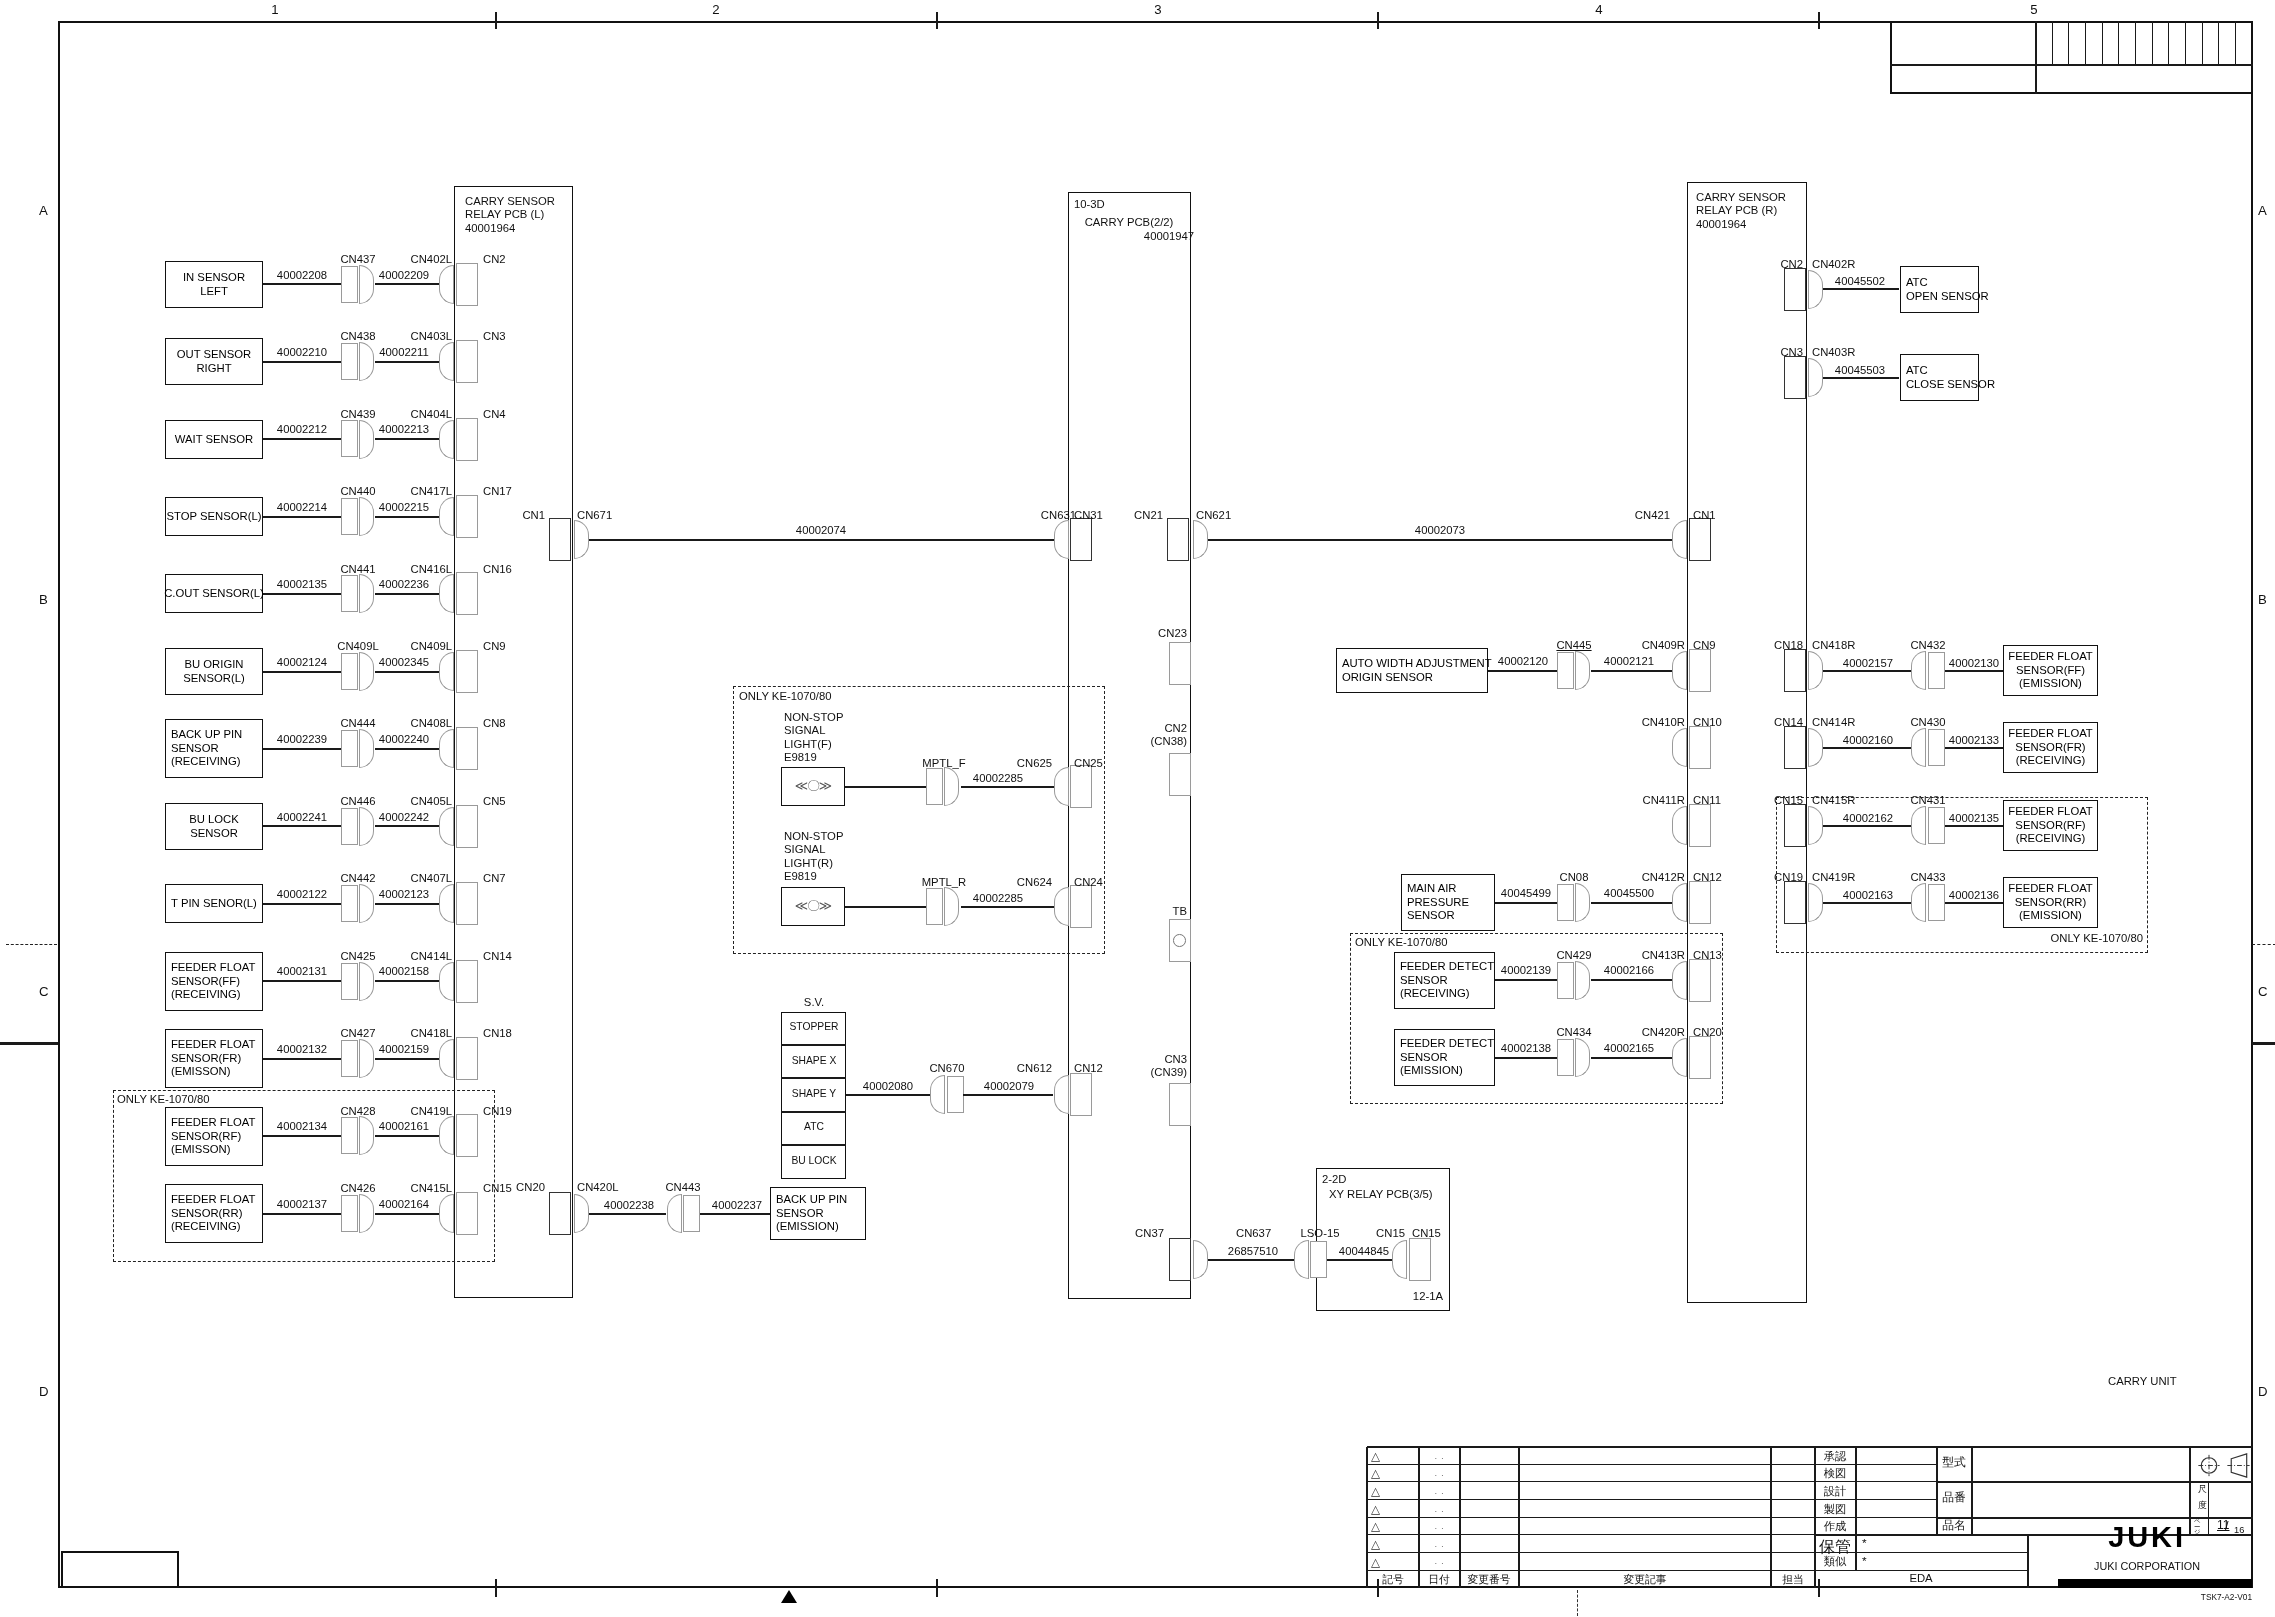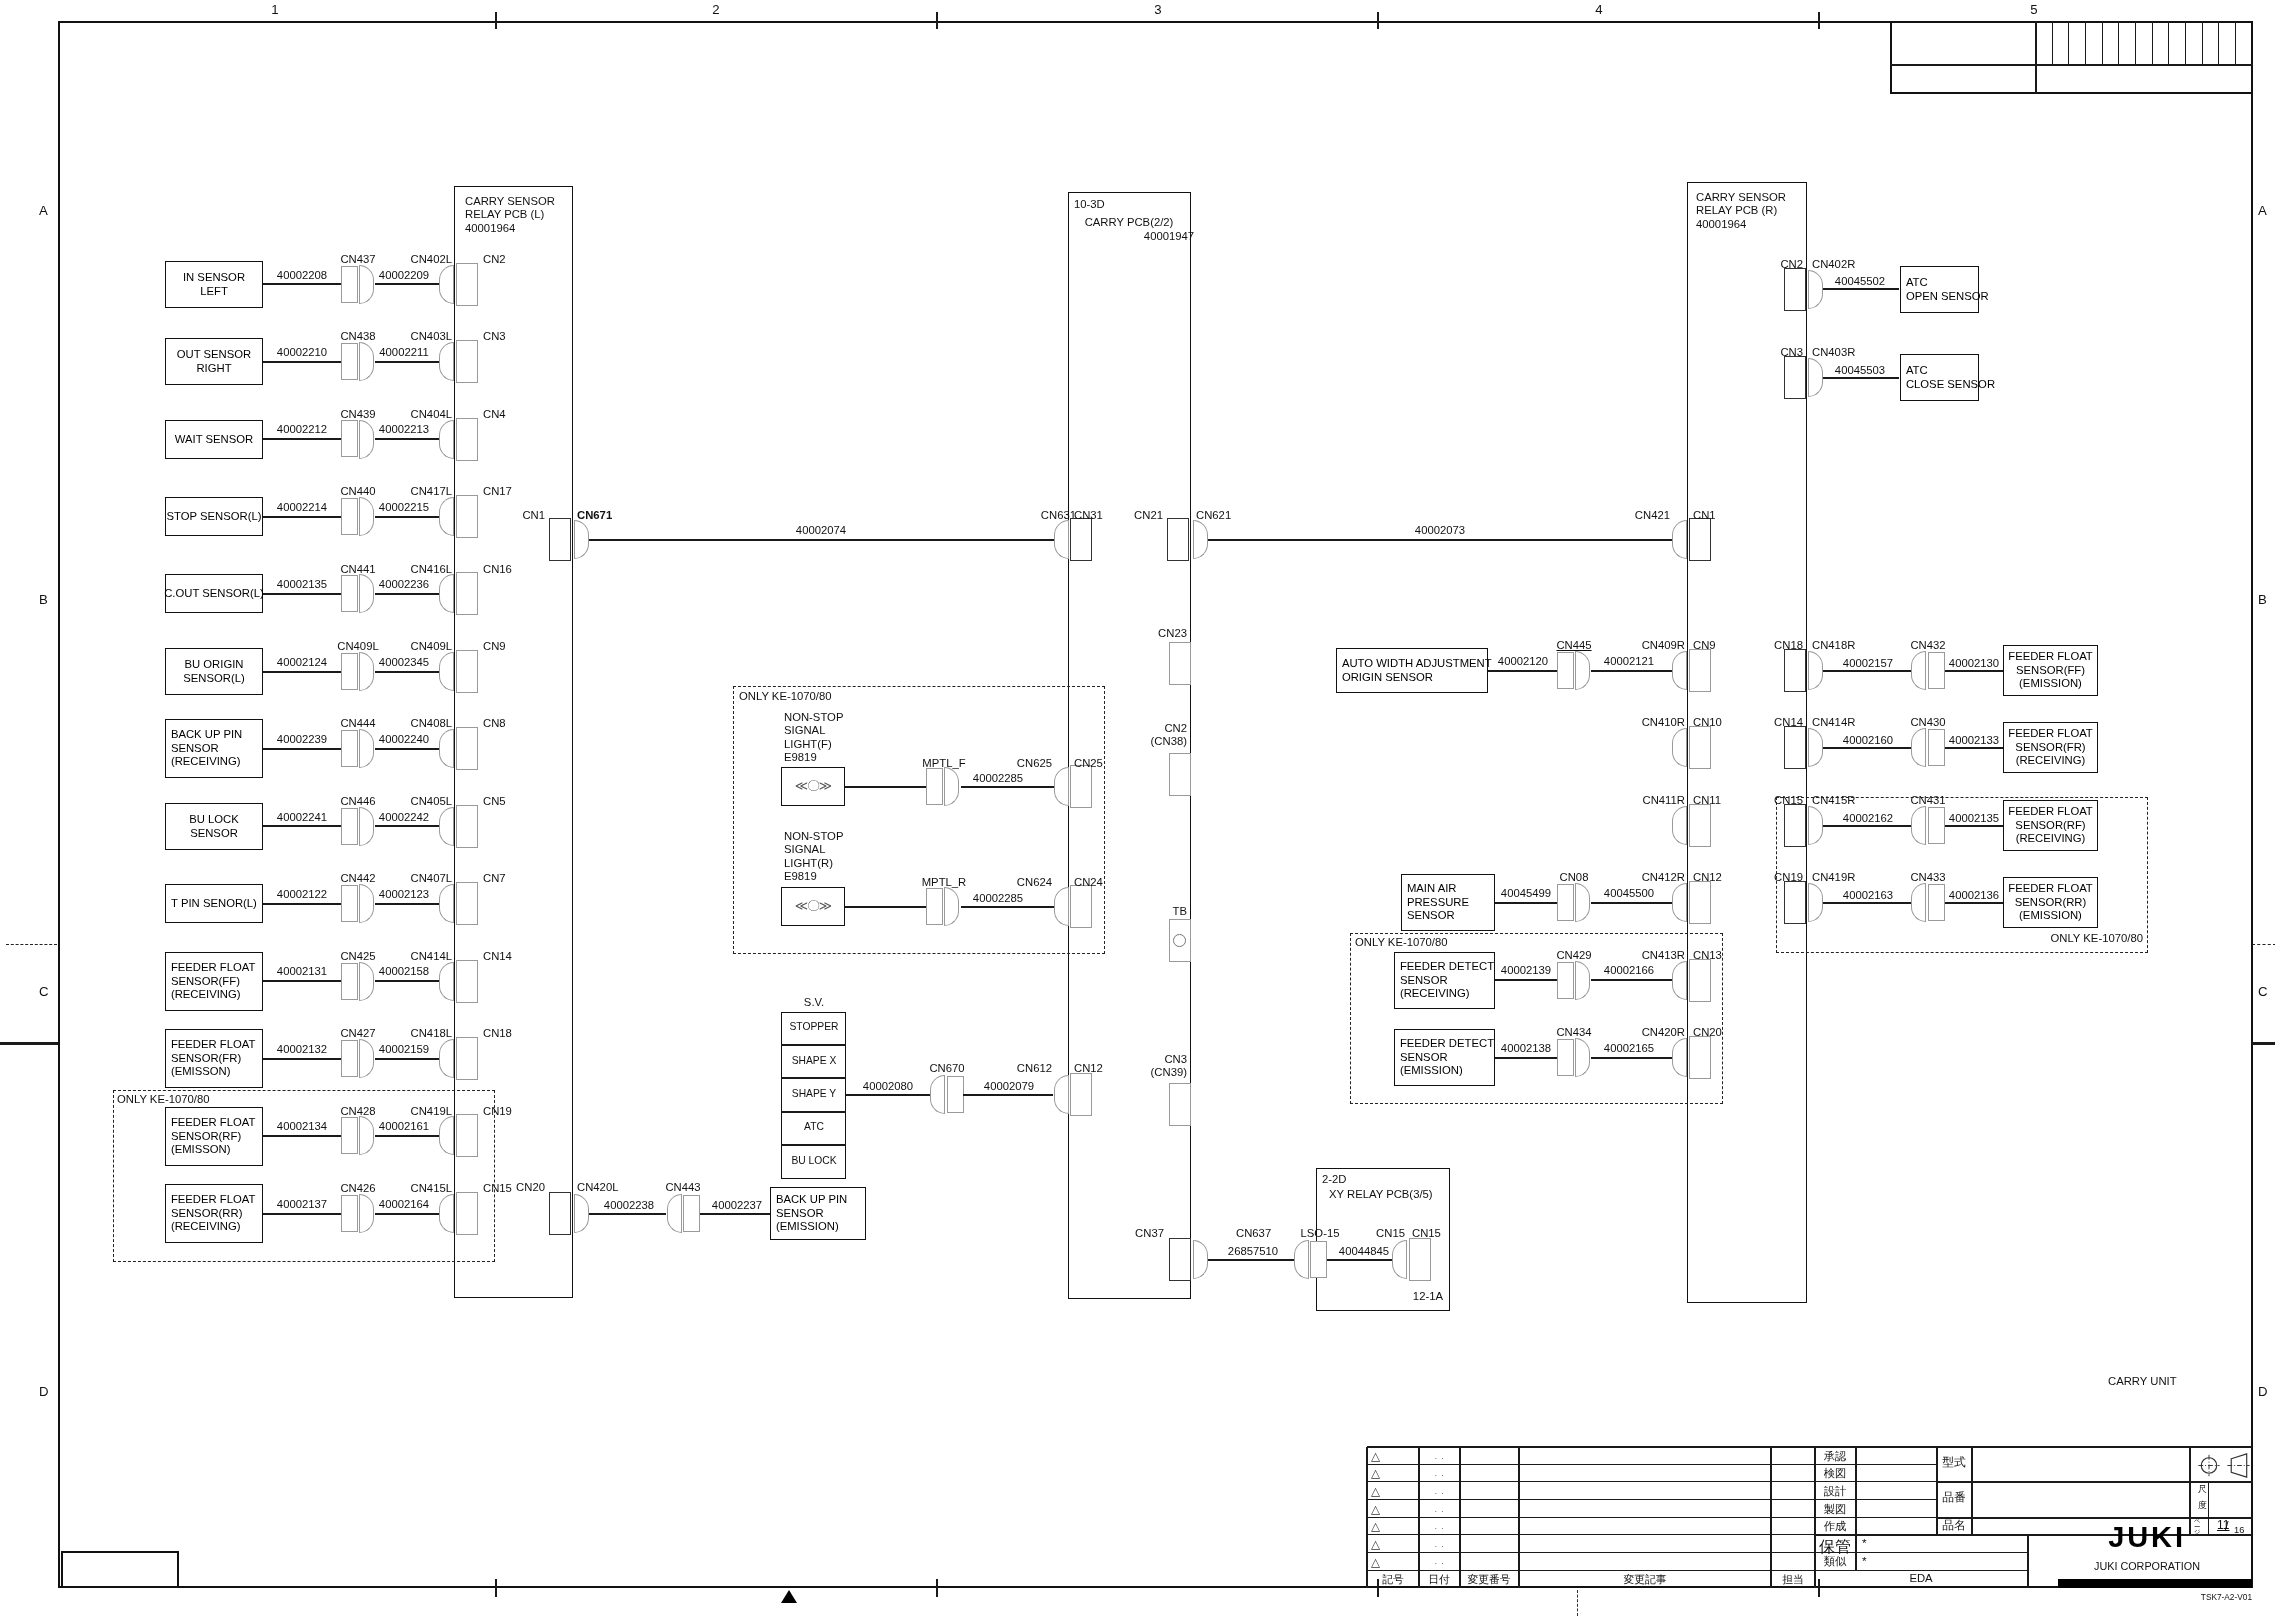--- a/index.html
+++ b/index.html
@@ -259,21 +259,21 @@
       <div class="t c" style="left: 404px; top: 1198px;">40002164</div>
       <div class="semi ll" style="left: 439px; top: 1194px;"></div>
       <div class="stub" style="left: 456px; top: 1192px;"></div>
       <div class="t r" style="left: 452px; top: 1182px;">CN415L</div>
       <div class="t" style="left: 483px; top: 1182px;">CN15</div>
       <div class="dash" style="left: 113px; top: 1090px; width: 382px; height: 172px;"></div>
       <div class="t" style="left: 117px; top: 1093px;">ONLY KE-1070/80</div>
       <div class="t r" style="left: 545px; top: 509px;">CN1</div>
       <div class="stub dk" style="left: 549px; top: 518px;"></div>
       <div class="semi rr" style="left: 574px; top: 520px;"></div>
-      <div class="t" style="left: 577px; top: 509px; font-weight: bold;">CN671</div>
+      <div class="t" style="left: 577px; top: 509px;">CN671</div>
       <div class="ln" style="left: 589px; top: 539px; width: 465px; height: 1.6px;"></div>
       <div class="t c" style="left: 821px; top: 524px;">40002074</div>
       <div class="semi ll" style="left: 1054px; top: 520px;"></div>
       <div class="t r" style="left: 1052px; top: 509px; margin-left: 24px;">CN631</div>
       <div class="stub dk" style="left: 1070px; top: 518px;"></div>
       <div class="t" style="left: 1074px; top: 509px;">CN31</div>
       <div class="t r" style="left: 1163px; top: 509px;">CN21</div>
       <div class="stub dk" style="left: 1167px; top: 518px;"></div>
       <div class="semi rr" style="left: 1193px; top: 520px;"></div>
       <div class="t" style="left: 1196px; top: 509px;">CN621</div>

